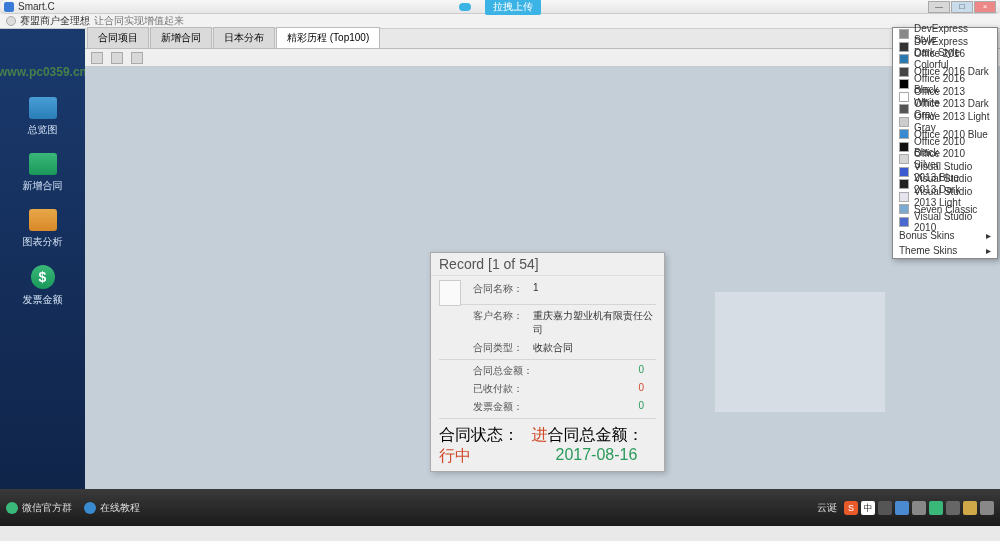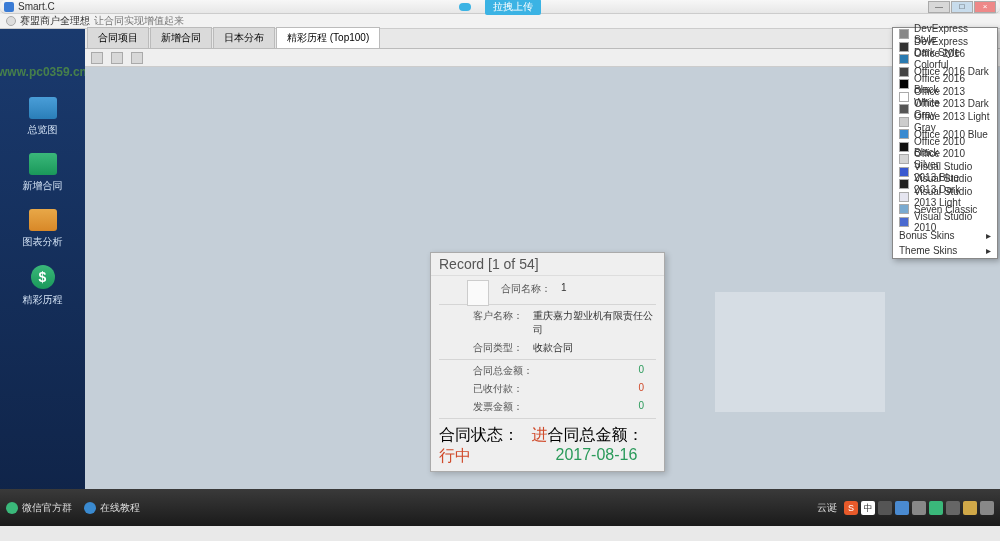--- a/index.html
+++ b/index.html
@@ -39,21 +39,21 @@
     .tabbar { height: 20px; background: #e8e8e8; display: flex; align-items: flex-end; padding-left: 2px; border-bottom: 1px solid #bbb; }
     .tab { padding: 3px 10px; font-size: 10px; background: #dadada; border: 1px solid #bbb; border-bottom: none; margin-right: 1px; cursor: pointer; }
     .tab.active { background: #fff; }
     .toolbar { height: 18px; background: #efefef; border-bottom: 1px solid #ccc; display: flex; align-items: center; padding: 0 6px; gap: 8px; }
     .tool-icon { width: 12px; height: 12px; background: #d8d8d8; border: 1px solid #aaa; cursor: pointer; }
     
     .canvas { flex: 1; position: relative; background: #c5cfd8; }
     .record-card { position: absolute; left: 345px; top: 185px; width: 235px; background: #efefef; border: 1px solid #aaa; box-shadow: 2px 2px 6px rgba(0,0,0,0.2); }
     .record-title { padding: 3px 8px; font-size: 14px; color: #555; border-bottom: 1px solid #ddd; }
     .record-row { display: flex; padding: 2px 8px 2px 42px; font-size: 10px; color: #444; position: relative; }
-    .record-row.header-row { padding-top: 6px; padding-bottom: 6px; margin-left: 28px; }
+    .record-row.header-row { padding-top: 6px; padding-bottom: 6px; }
     .record-doc-icon { position: absolute; left: 8px; top: 4px; width: 22px; height: 26px; background: #fafafa; border: 1px solid #ccc; }
     .record-label { width: 60px; color: #555; }
     .record-value { flex: 1; color: #333; }
     .record-value.right { text-align: right; padding-right: 12px; }
     .record-value.green { color: #2a9a5a; }
     .record-value.red { color: #d04a2a; }
     .record-hr { border-top: 1px solid #d5d5d5; margin: 2px 8px; }
     .record-footer { display: flex; padding: 4px 8px; font-size: 16px; }
     .record-footer span { flex: 1; }
     
@@ -110,21 +110,21 @@
     <div class="side-item">
       <div class="side-icon icon-contract"></div>
       <span>新增合同</span>
     </div>
     <div class="side-item">
       <div class="side-icon icon-chart"></div>
       <span>图表分析</span>
     </div>
     <div class="side-item">
       <div class="side-icon icon-history">$</div>
-      <span>精彩历程</span>
+      <span>发票金额</span>
     </div>
     <div class="sidebar-bottom">我的应用</div>
   </div>
 
   <div class="content">
     <div class="tabbar">
       <div class="tab">合同项目</div>
       <div class="tab">新增合同</div>
       <div class="tab">日本分布</div>
       <div class="tab active">精彩历程 (Top100)</div>

